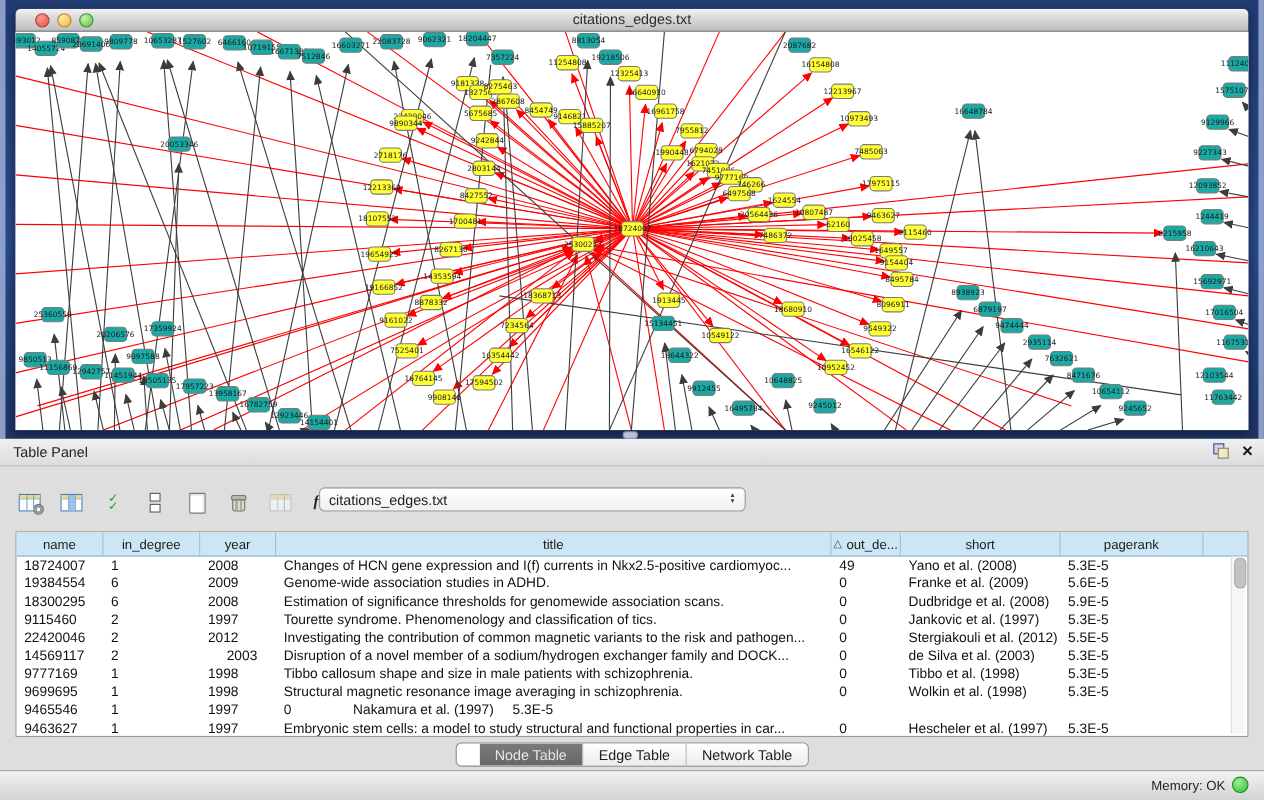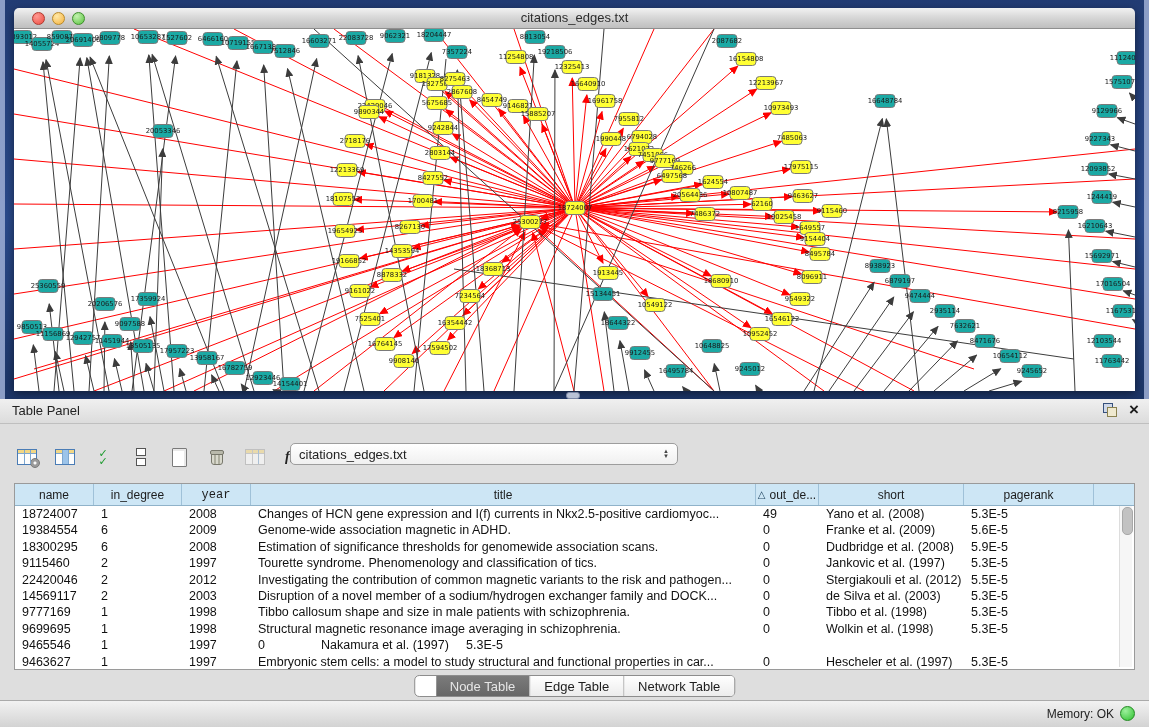--- a/index.html
+++ b/index.html
@@ -882,21 +882,21 @@
   </div>
 
   <div class="data-table">
     <div class="thead" id="thead">
         <div class="th" style="width: 79px;">
           <span>name</span>
         </div>
         <div class="th" style="width: 88px;">
           <span>in_degree</span>
         </div>
-        <div class="th" style="width: 69px; font-family: Liberation Mono, monospace;">
+        <div class="th" style="width: 69px;">
           <span>year</span>
         </div>
         <div class="th" style="width: 505px;">
           <span>title</span>
         </div>
         <div class="th" style="width: 63px;">
           <span class="sort">△</span>
           <span>out_de...</span>
         </div>
         <div class="th" style="width: 145px;">
@@ -913,21 +913,21 @@
           <div class="td" style="width: 69px;">2008</div>
           <div class="td" style="width: 505px;">Changes of HCN gene expression and I(f) currents in Nkx2.5-positive cardiomyoc...</div>
           <div class="td" style="width: 63px;">49</div>
           <div class="td" style="width: 145px;">Yano et al. (2008)</div>
           <div class="td" style="width: 130px;">5.3E-5</div>
         </div>
         <div class="trow">
           <div class="td" style="width: 79px;">19384554</div>
           <div class="td" style="width: 88px;">6</div>
           <div class="td" style="width: 69px;">2009</div>
-          <div class="td" style="width: 505px;">Genome-wide association magnetic in ADHD.</div>
+          <div class="td" style="width: 505px;">Genome-wide association studies in ADHD.</div>
           <div class="td" style="width: 63px;">0</div>
           <div class="td" style="width: 145px;">Franke et al. (2009)</div>
           <div class="td" style="width: 130px;">5.6E-5</div>
         </div>
         <div class="trow">
           <div class="td" style="width: 79px;">18300295</div>
           <div class="td" style="width: 88px;">6</div>
           <div class="td" style="width: 69px;">2008</div>
           <div class="td" style="width: 505px;">Estimation of significance thresholds for genomewide association scans.</div>
           <div class="td" style="width: 63px;">0</div>
@@ -948,21 +948,21 @@
           <div class="td" style="width: 88px;">2</div>
           <div class="td" style="width: 69px;">2012</div>
           <div class="td" style="width: 505px;">Investigating the contribution of common magnetic variants to the risk and pathogen...</div>
           <div class="td" style="width: 63px;">0</div>
           <div class="td" style="width: 145px;">Stergiakouli et al. (2012)</div>
           <div class="td" style="width: 130px;">5.5E-5</div>
         </div>
         <div class="trow">
           <div class="td" style="width: 79px;">14569117</div>
           <div class="td" style="width: 88px;">2</div>
-          <div class="td" style="width: 69px;">2003</div>
+          <div class="td" style="width: 69px; text-align: center;">2003</div>
           <div class="td" style="width: 505px;">Disruption of a novel member of a sodium/hydrogen exchanger family and DOCK...</div>
           <div class="td" style="width: 63px;">0</div>
           <div class="td" style="width: 145px;">de Silva et al. (2003)</div>
           <div class="td" style="width: 130px;">5.3E-5</div>
         </div>
         <div class="trow">
           <div class="td" style="width: 79px;">9777169</div>
           <div class="td" style="width: 88px;">1</div>
           <div class="td" style="width: 69px;">1998</div>
           <div class="td" style="width: 505px;">Tibbo callosum shape and size in male patients with schizophrenia.</div>

